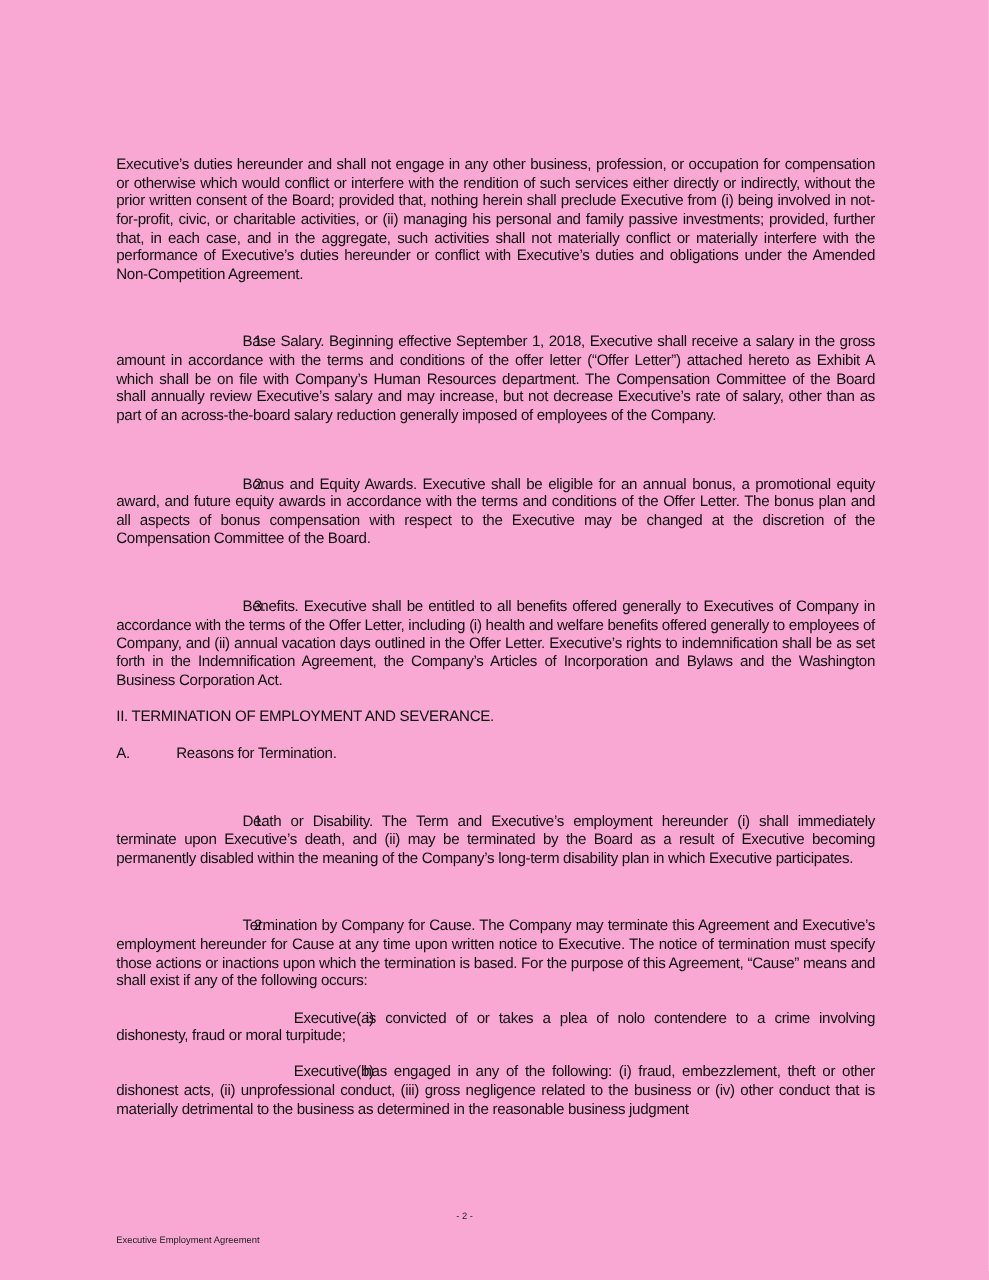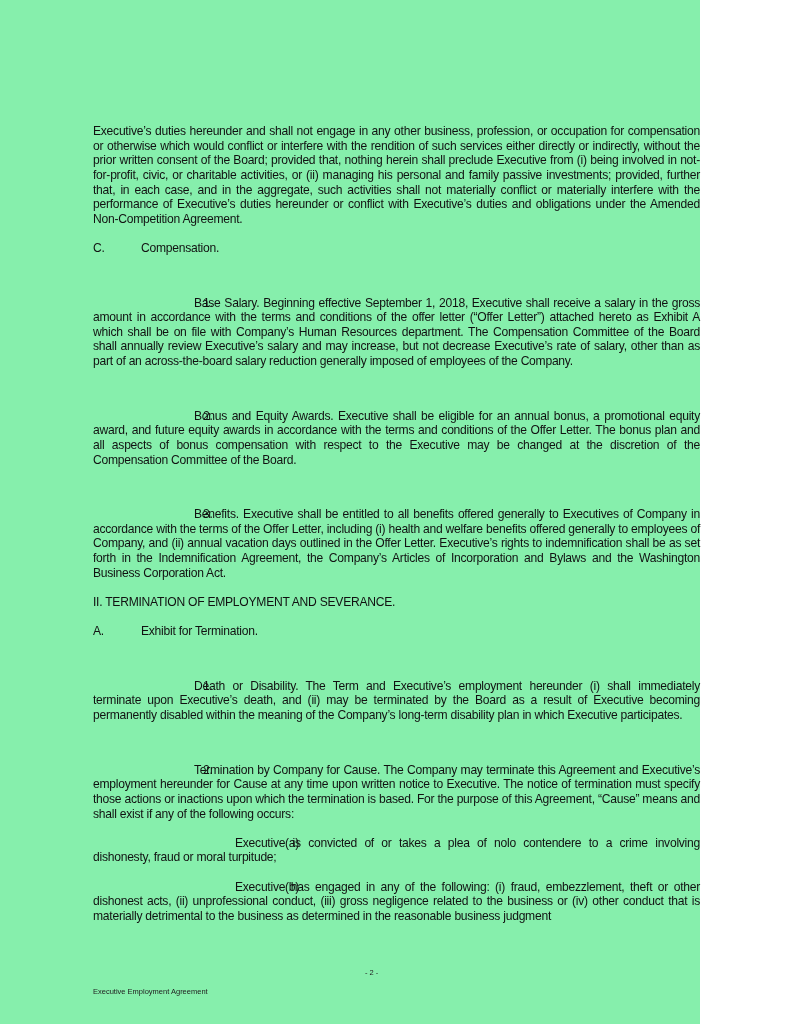--- a/index.html
+++ b/index.html
@@ -1,18 +1,18 @@
 <!DOCTYPE html>
 <html><head>
 <meta charset="utf-8">
 <style>
   html, body { margin: 0; padding: 0; background: #ffffff; }
   body { width: 791px; height: 1024px; position: relative; overflow: hidden; }
   .page {
-    position: absolute; left: 0; top: 0; width: 700px; height: 1024px; background: #86efac;
+    position: absolute; left: 0; top: 0; width: 791px; height: 1024px; background: #f9a8d4;
     font-family: "Liberation Sans", sans-serif; color: #111;
   }
   .body-text {
     position: absolute; left: 93px; top: 124px; width: 607px;
     font-size: 12.1px; line-height: 14.62px; letter-spacing: -0.25px;
   }
   p { margin: 0 0 14.62px 0; text-align: justify; }
   .heading { text-align: left; }
   .ind1 { text-indent: 55px; margin-top: 40px; }
   .ind1 .lbl { display: inline-block; width: 46px; }
@@ -27,31 +27,30 @@
   .footer .pg { position: absolute; left: 272px; top: 0; }
 </style>
 </head>
 <body>
 
 <div class="page">
   <div class="body-text">
 
     <p>Executive’s duties hereunder and shall not engage in any other business, profession, or occupation for compensation or otherwise which would conflict or interfere with the rendition of such services either directly or indirectly, without the prior written consent of the Board; provided that, nothing herein shall preclude Executive from (i) being involved in not-for-profit, civic, or charitable activities, or (ii) managing his personal and family passive investments; provided, further that, in each case, and in the aggregate, such activities shall not materially conflict or materially interfere with the performance of Executive’s duties hereunder or conflict with Executive’s duties and obligations under the Amended Non-Competition Agreement.</p>
 
-    <p class="heading sec"><span class="lbl">C.</span><span>Compensation.</span></p>
 
     <p class="ind1"><span class="lbl">1.</span><span>Base Salary.  Beginning effective September 1, 2018, Executive shall receive a salary in the gross amount in accordance with the terms and conditions of the offer letter (“Offer Letter”) attached hereto as Exhibit A which shall be on file with Company’s Human Resources department.  The Compensation Committee of the Board shall annually review Executive’s salary and may increase, but not decrease Executive’s rate of salary, other than as part of an across-the-board salary reduction generally imposed of employees of the Company.</span></p>
 
     <p class="ind1"><span class="lbl">2.</span><span>Bonus and Equity Awards.  Executive shall be eligible for an annual bonus, a promotional equity award, and future equity awards in accordance with the terms and conditions of the Offer Letter.  The bonus plan and all aspects of bonus compensation with respect to the Executive may be changed at the discretion of the Compensation Committee of the Board.</span></p>
 
     <p class="ind1"><span class="lbl">3.</span><span>Benefits.  Executive shall be entitled to all benefits offered generally to Executives of Company in accordance with the terms of the Offer Letter, including (i) health and welfare benefits offered generally to employees of Company, and (ii) annual vacation days outlined in the Offer Letter. Executive’s rights to indemnification shall be as set forth in the Indemnification Agreement, the Company’s Articles of Incorporation and Bylaws and the Washington Business Corporation Act.</span></p>
 
     <p class="heading">II.  TERMINATION OF EMPLOYMENT AND SEVERANCE.</p>
 
-    <p class="heading sec"><span class="lbl">A.</span><span>Exhibit for Termination.</span></p>
+    <p class="heading sec"><span class="lbl">A.</span><span>Reasons for Termination.</span></p>
 
     <p class="ind1"><span class="lbl">1.</span><span>Death or Disability.  The Term and Executive’s employment hereunder (i) shall immediately terminate upon Executive’s death, and (ii) may be terminated by the Board as a result of Executive becoming permanently disabled within the meaning of the Company’s long-term disability plan in which Executive participates.</span></p>
 
     <p class="ind1"><span class="lbl">2.</span><span>Termination by Company for Cause.  The Company may terminate this Agreement and Executive’s employment hereunder for Cause at any time upon written notice to Executive. The notice of termination must specify those actions or inactions upon which the termination is based.  For the purpose of this Agreement, “Cause” means and shall exist if any of the following occurs:</span></p>
 
     <p class="ind2"><span class="lbl">(a)</span><span>Executive is convicted of or takes a plea of nolo contendere to a crime involving dishonesty, fraud or moral turpitude;</span></p>
 
     <p class="ind2"><span class="lbl">(b)</span><span>Executive has engaged in any of the following: (i) fraud, embezzlement, theft or other dishonest acts, (ii) unprofessional conduct, (iii) gross negligence related to the business or (iv) other conduct that is materially detrimental to the business as determined in the reasonable business judgment</span></p>
 
   </div>

